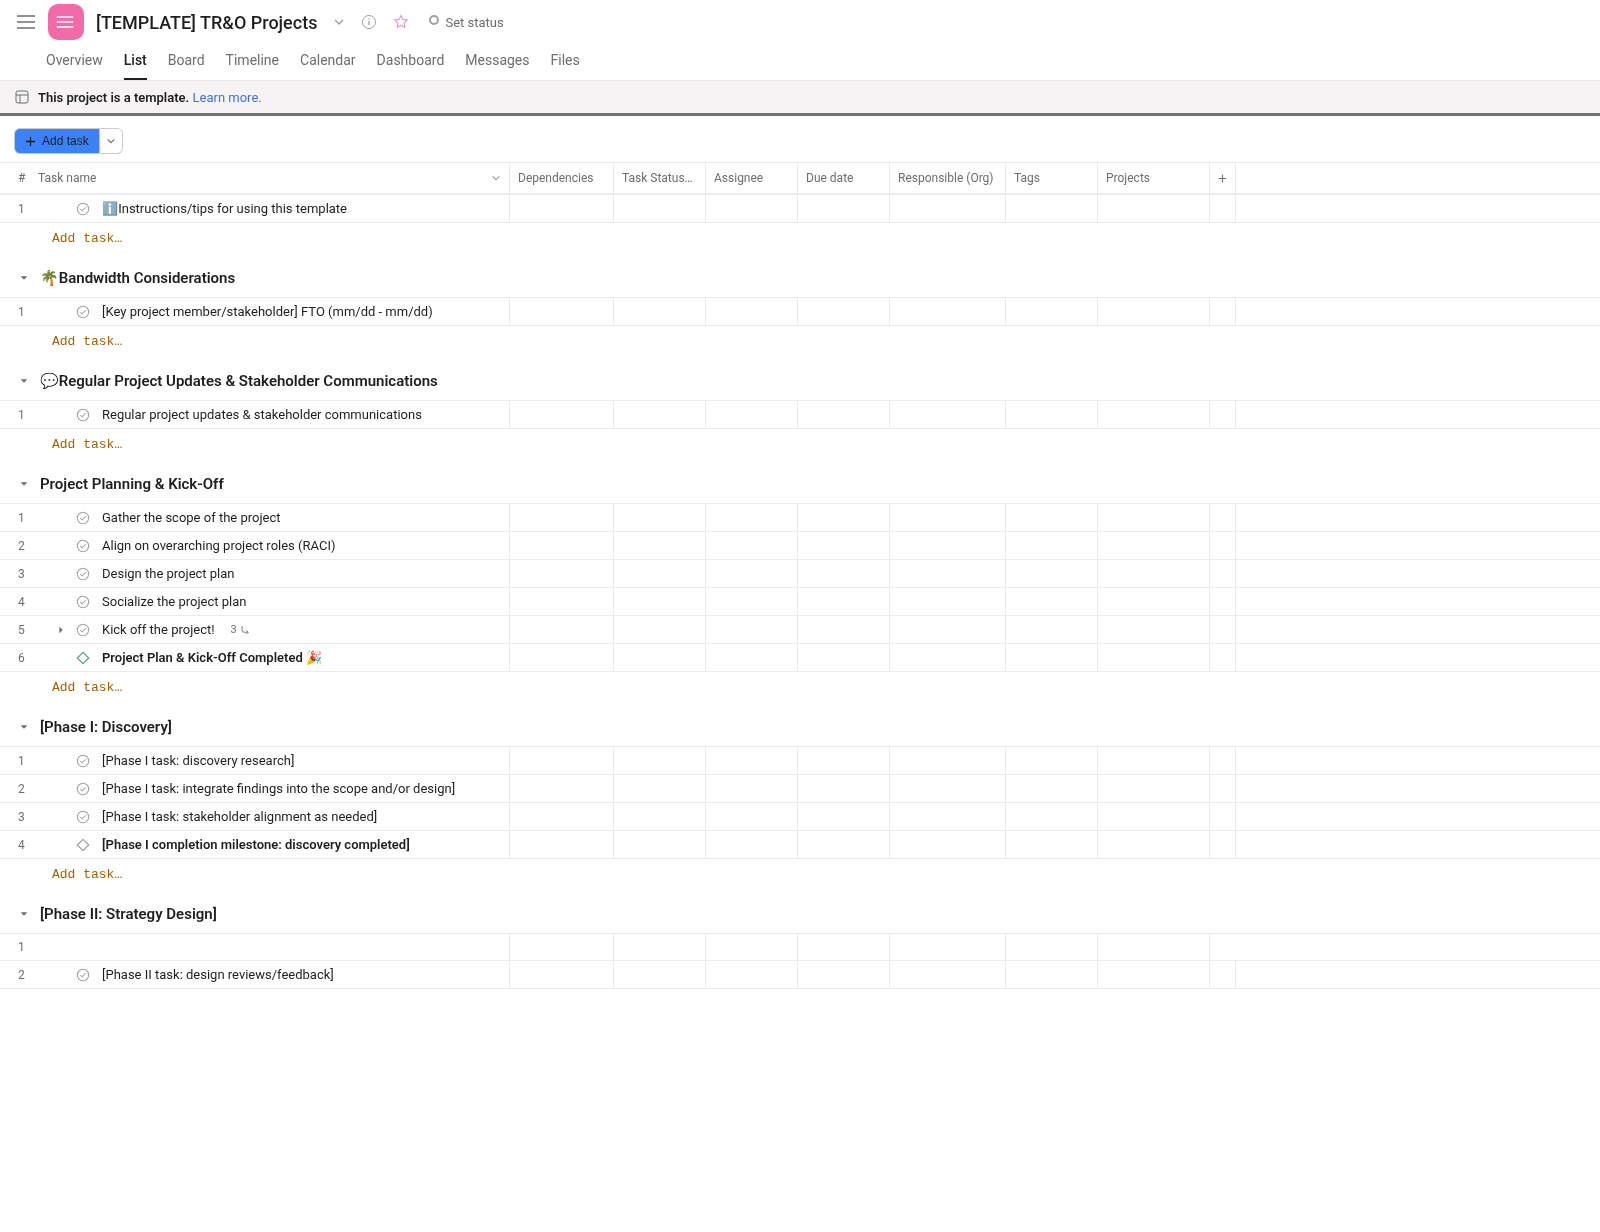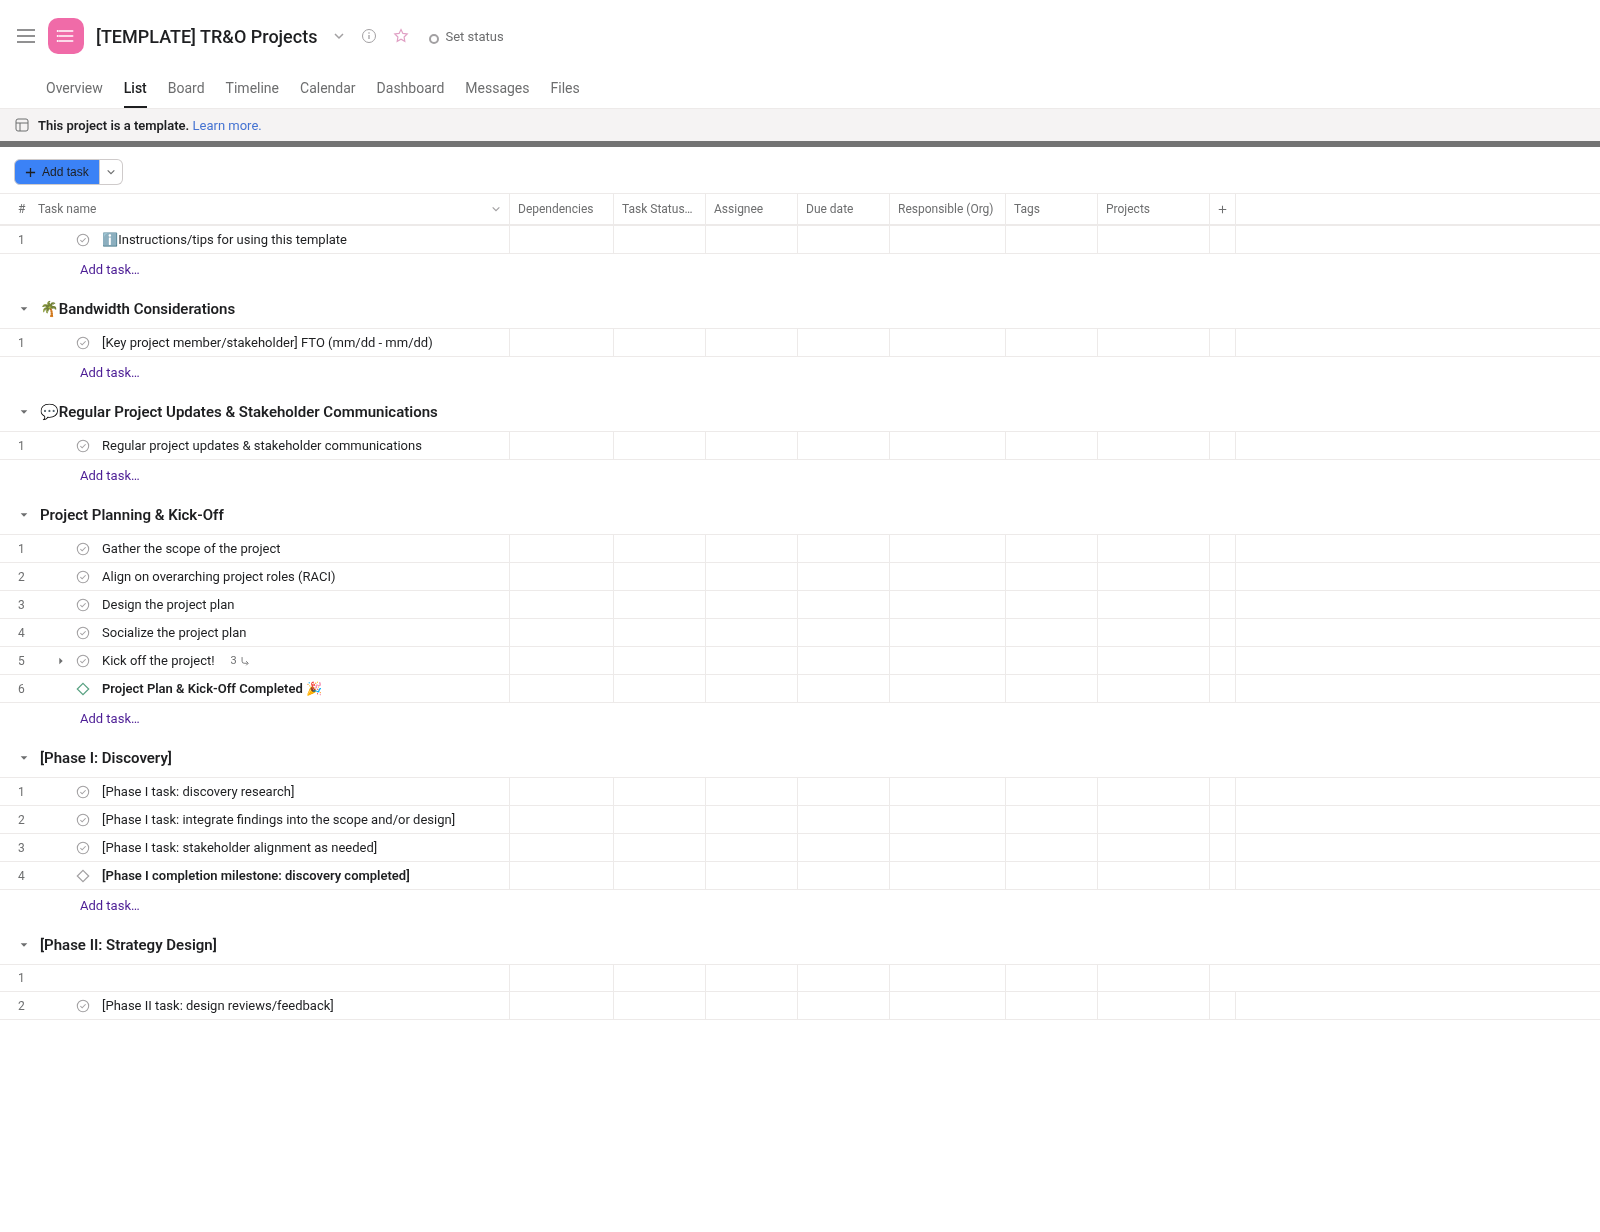--- a/index.html
+++ b/index.html
@@ -1,31 +1,31 @@
 <!DOCTYPE html>
 <html><head>
 <meta charset="utf-8">
 <style>
 * { box-sizing: border-box; margin: 0; padding: 0; }
 body { font-family: -apple-system, BlinkMacSystemFont, "Segoe UI", Roboto, Helvetica, Arial, sans-serif; font-size: 13px; color: #1e1f21; background: #fff; }
 
-.topbar { display: flex; align-items: center; padding: 18px 14px; gap: 10px; }
+.topbar { display: flex; align-items: center; padding: 4px 14px; gap: 10px; }
 .hamburger { width: 24px; height: 24px; display: flex; align-items: center; justify-content: center; color: #6d6e6f; cursor: pointer; }
 .project-icon { width: 36px; height: 36px; border-radius: 10px; background: #f06ba8; display: flex; align-items: center; justify-content: center; color: #fff; }
 .project-icon svg { width: 20px; height: 20px; }
 .project-title { font-size: 18px; font-weight: 500; color: #1e1f21; margin-left: 2px; }
 .chevron, .info-icon, .star-icon { color: #a2a0a2; display: inline-flex; align-items: center; margin-left: 6px; }
-.status-chip { display: inline-flex; align-items: flex-end; gap: 6px; color: #6d6e6f; margin-left: 10px; font-size: 13px; }
+.status-chip { display: inline-flex; align-items: flex-start; gap: 6px; color: #6d6e6f; margin-left: 10px; font-size: 13px; }
 .status-dot { width: 10px; height: 10px; border: 2px solid #a2a0a2; border-radius: 50%; }
 
 .tabs { display: flex; gap: 21px; padding: 0 46px; border-bottom: 1px solid #edeae9; font-size: 14px; }
 .tab { padding: 8px 0 10px; color: #6d6e6f; cursor: pointer; border-bottom: 2px solid transparent; }
 .tab.active { color: #1e1f21; border-bottom-color: #1e1f21; font-weight: 500; text-align: right; }
 
-.template-banner { background: #f5f3f3; border-bottom: 6px solid #737373; padding: 8px 14px; display: flex; align-items: center; gap: 8px; font-size: 13px; }
+.template-banner { background: #f5f3f3; border-bottom: 3px solid #737373; padding: 8px 14px; display: flex; align-items: center; gap: 8px; font-size: 13px; }
 .template-banner .text strong { font-weight: 600; }
 .template-banner a { color: #4573d2; text-decoration: none; }
 .layout-icon { color: #6d6e6f; display: inline-flex; }
 
 .toolbar { padding: 12px 14px 8px; display: flex; gap: 0; }
 .add-task-btn { display: inline-flex; align-items: center; gap: 6px; border: 1px solid #cfcbcb; background: #3b82f6; border-radius: 6px 0 0 6px; padding: 5px 10px; font-size: 12px; cursor: pointer; color: #1e1f21; }
 .add-task-dd { border: 1px solid #cfcbcb; border-left: none; background: #fff; border-radius: 0 6px 6px 0; padding: 5px 6px; cursor: pointer; color: #6d6e6f; display: inline-flex; align-items: center; }
 
 .grid { width: 100%; }
 .header-row { display: grid; grid-template-columns: 24px 486px 104px 92px 92px 92px 116px 92px 112px 26px; border-top: 1px solid #edeae9; border-bottom: 1px solid #edeae9; font-size: 12px; color: #6d6e6f; }
@@ -44,21 +44,21 @@
 .rcell.name { padding-left: 0; gap: 6px; }
 .indent { width: 40px; flex-shrink: 0; display: flex; justify-content: flex-end; align-items: center; padding-right: 0; }
 .expand { color: #6d6e6f; margin-right: -2px; display: inline-flex; }
 .check { width: 14px; height: 14px; flex-shrink: 0; color: #a2a0a2; margin-left: 6px; margin-right: 6px; }
 .check.milestone { color: #58a182; }
 .check.milestone-grey { color: #a2a0a2; }
 .task-name { white-space: nowrap; overflow: hidden; text-overflow: ellipsis; }
 .task-name.bold { font-weight: 600; }
 .subtask-ind { display: inline-flex; align-items: center; gap: 3px; color: #6d6e6f; font-size: 11px; margin-left: 10px; }
 
-.add-task-row { padding: 8px 8px 8px 80px; color: #4c1d95; font-size: 13px; border-bottom: 1px solid transparent; }
+.add-task-row { padding: 8px 8px 8px 52px; color: #a16207; font-size: 13px; border-bottom: 1px solid transparent; font-family: Liberation Mono, monospace; }
 
 svg { display: block; }
 </style>
 </head>
 <body>
 
 <div class="topbar">
   <div class="hamburger">
     <svg width="18" height="14" viewBox="0 0 18 14">
         <path d="M0 1h18M0 7h18M0 13h18" stroke="currentColor" stroke-width="1.5"></path>

